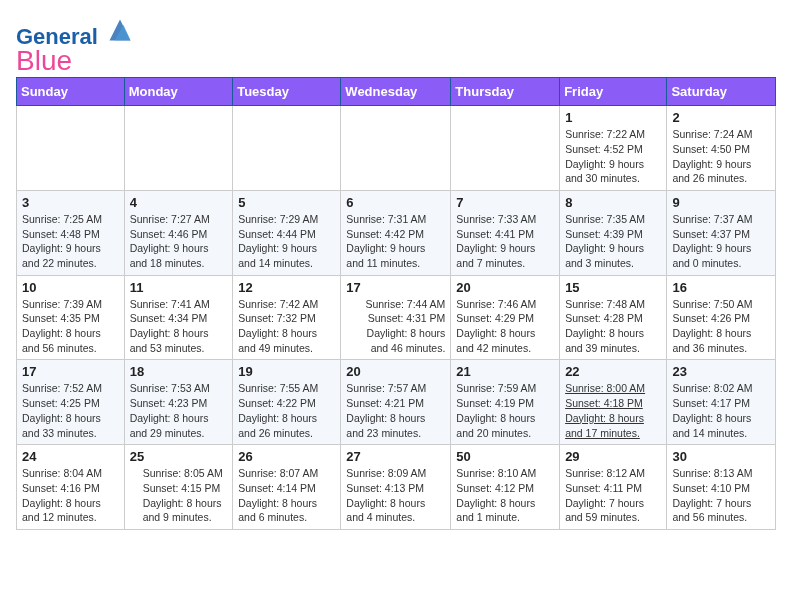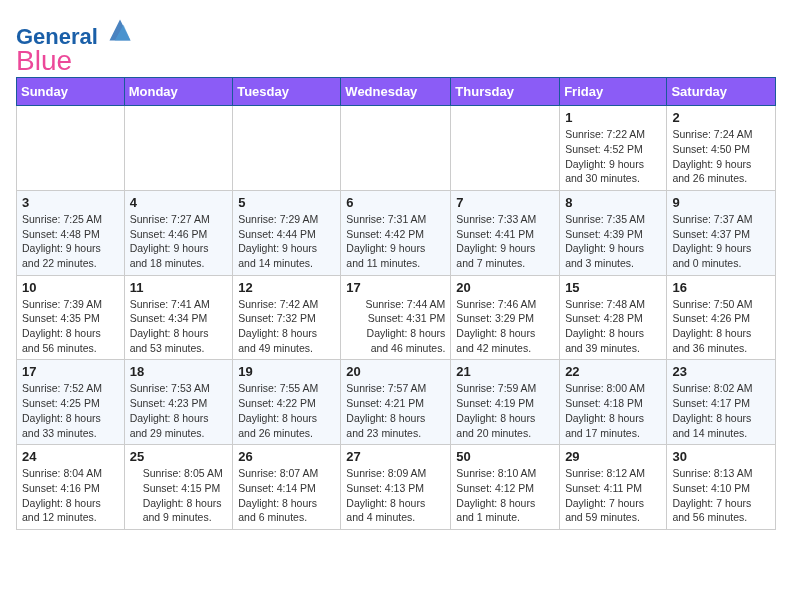--- a/index.html
+++ b/index.html
@@ -202,21 +202,21 @@
         </td>
         <td>
           <div class="day-num">17</div>
           <div class="day-info" style="white-space: pre-line; text-align: right;">Sunrise: 7:44 AM
 Sunset: 4:31 PM
 Daylight: 8 hours and 46 minutes.</div>
         </td>
         <td>
           <div class="day-num">20</div>
           <div class="day-info" style="white-space: pre-line;">Sunrise: 7:46 AM
-Sunset: 3:29 PM
+Sunset: 4:29 PM
 Daylight: 8 hours and 42 minutes.</div>
         </td>
         <td>
           <div class="day-num">15</div>
           <div class="day-info" style="white-space: pre-line;">Sunrise: 7:48 AM
 Sunset: 4:28 PM
 Daylight: 8 hours and 39 minutes.</div>
         </td>
         <td>
           <div class="day-num">16</div>
@@ -251,21 +251,21 @@
 Daylight: 8 hours and 23 minutes.</div>
         </td>
         <td>
           <div class="day-num">21</div>
           <div class="day-info" style="white-space: pre-line;">Sunrise: 7:59 AM
 Sunset: 4:19 PM
 Daylight: 8 hours and 20 minutes.</div>
         </td>
         <td>
           <div class="day-num">22</div>
-          <div class="day-info" style="white-space: pre-line;">Sunrise: 8:00 AM
+          <div class="day-info" style="white-space: pre-line; text-decoration: underline;">Sunrise: 8:00 AM
 Sunset: 4:18 PM
 Daylight: 8 hours and 17 minutes.</div>
         </td>
         <td>
           <div class="day-num">23</div>
           <div class="day-info" style="white-space: pre-line;">Sunrise: 8:02 AM
 Sunset: 4:17 PM
 Daylight: 8 hours and 14 minutes.</div>
         </td>
       </tr>

